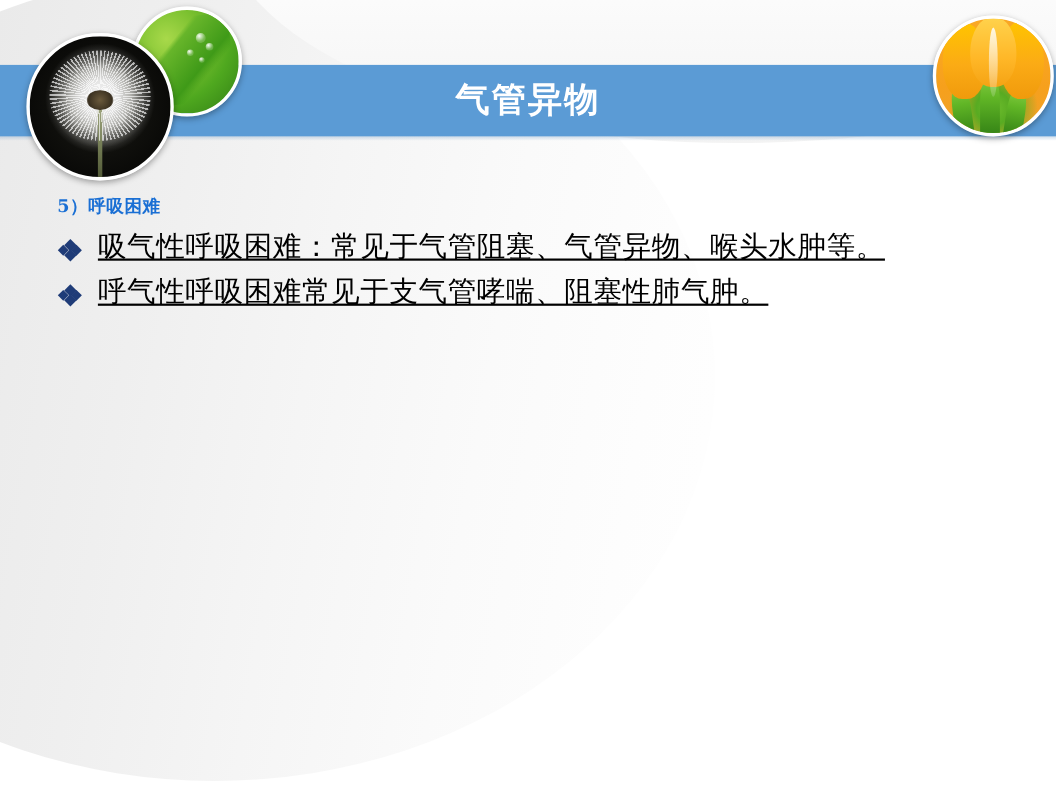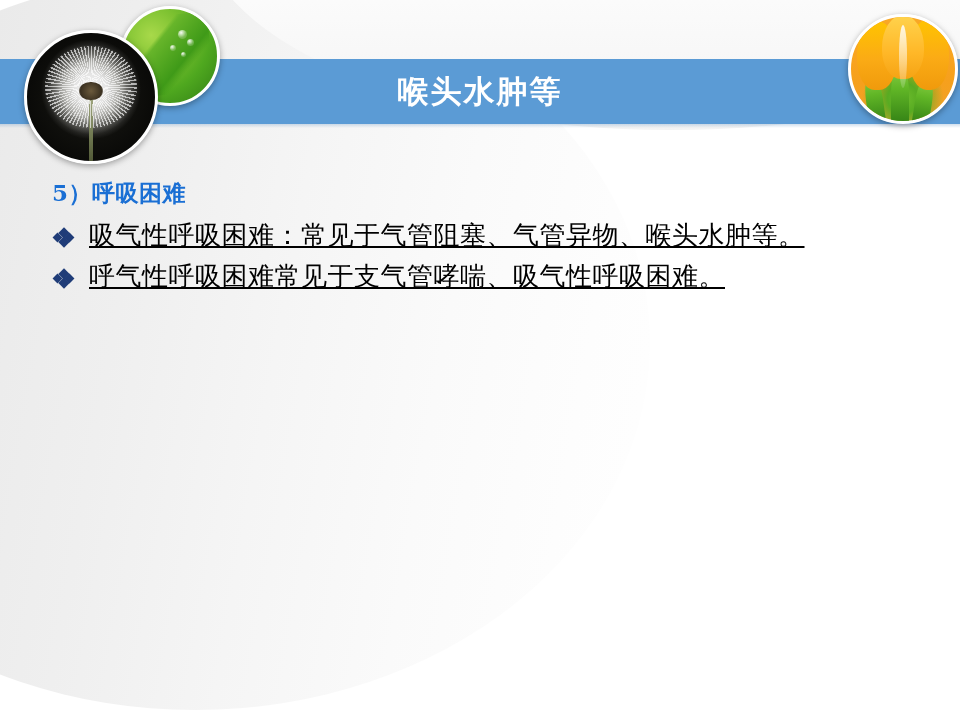--- a/index.html
+++ b/index.html
@@ -198,21 +198,21 @@
   
   .content {
     position: absolute;
     left: 52px;
     top: 178px;
     width: 868px;
     z-index: 5;
   }
   .section-heading {
     color: #1a6fd4;
-    font-size: 23px;
+    font-size: 16px;
     font-weight: 700;
     margin: 0 0 8px 0;
     font-family: "DejaVu Serif", "Liberation Serif", serif;
     letter-spacing: 0.5px;
   }
   .bullet-list {
     list-style: none;
     margin: 0;
     padding: 0;
   }
@@ -249,21 +249,21 @@
 </head>
 <body>
 
 <div id="slide">
 
   <div class="bg-circle"></div>
   <div class="bg-swoosh"></div>
 
   <div class="banner"></div>
   <div class="banner-shadow"></div>
-  <div class="slide-title">喉头水肿等</div>
+  <div class="slide-title">气管异物</div>
 
   <div class="photo-circle circle-leaf">
     <span class="leaf-blade"></span>
     <span class="leaf-drop d1"></span>
     <span class="leaf-drop d2"></span>
     <span class="leaf-drop d3"></span>
     <span class="leaf-drop d4"></span>
   </div>
 
   <div class="photo-circle circle-dandelion">
@@ -295,18 +295,18 @@
         </span>
         <span>吸气性呼吸困难：常见于气管阻塞、气管异物、喉头水肿等。</span>
       </li>
       <li class="bullet-item">
         <span class="bullet-marker">
           <i class="bm-center"></i>
             <i class="bm-left"></i>
             <i class="bm-right"></i>
             <i class="bm-bottom"></i>
         </span>
-        <span>呼气性呼吸困难常见于支气管哮喘、吸气性呼吸困难。</span>
+        <span>呼气性呼吸困难常见于支气管哮喘、阻塞性肺气肿。</span>
       </li>
     </ul>
   </div>
 
 </div>
 
 </body></html>

